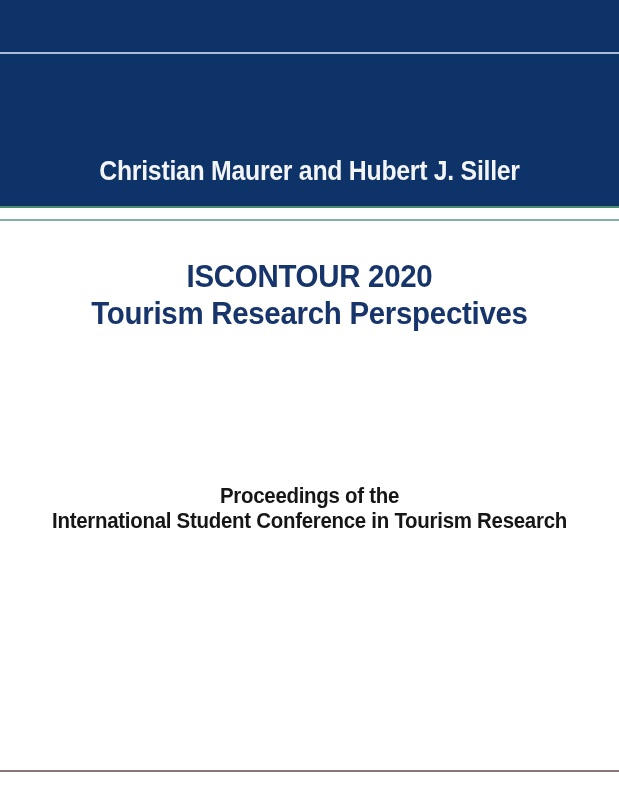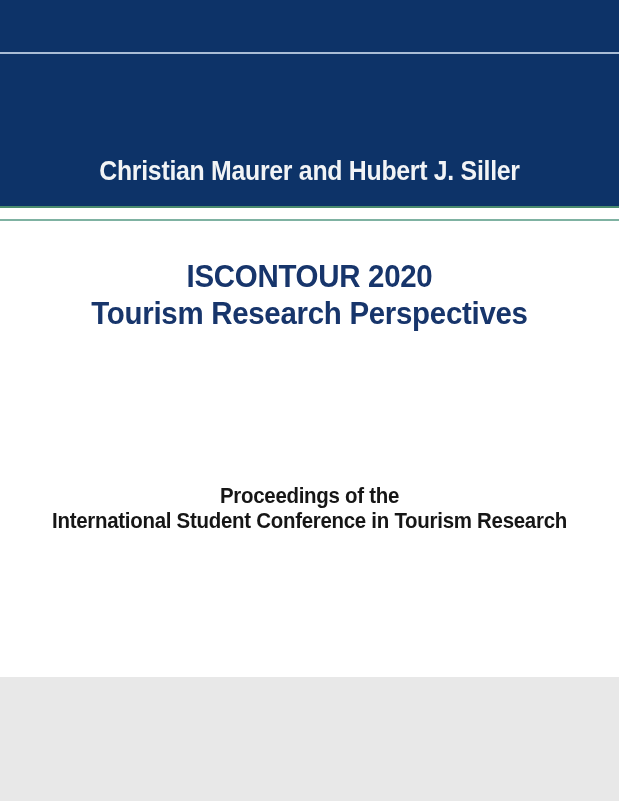--- a/index.html
+++ b/index.html
@@ -15,21 +15,21 @@
   }
   html, body {
     margin: 0;
     padding: 0;
     background: #e8e8e8;
     font-family: "Liberation Sans", sans-serif;
   }
   .cover {
     position: relative;
     width: 619px;
-    height: 677px;
+    height: 801px;
     background: var(--page-bg);
     overflow: hidden;
     margin: 0 auto;
   }
   .header-band {
     position: absolute;
     left: 0;
     top: 0;
     width: 100%;
     height: 206px;

